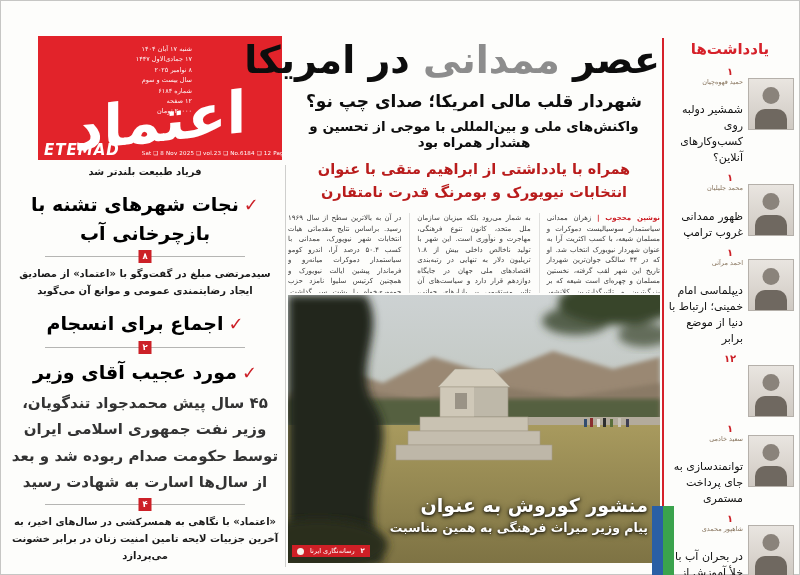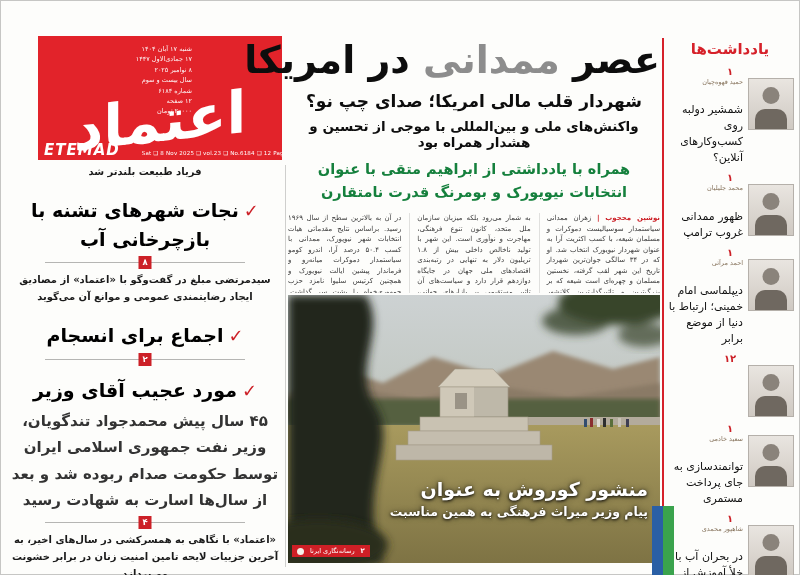--- a/index.html
+++ b/index.html
@@ -18,39 +18,39 @@
   .etemad-info{font-size:5.5px;letter-spacing:.2px;white-space:nowrap;}
   
   .col-rule{position:absolute;left:285px;top:165px;width:1px;height:402px;background:#cfcfcd;}
   .sidebar-rule{position:absolute;left:662px;top:38px;width:2px;height:537px;background:#d6212a;}
   
   .center{position:absolute;left:288px;top:36px;width:372px;text-align:center;color:#0d0d0d;}
   .mainline{font-size:38px;font-weight:bold;white-space:nowrap;letter-spacing:-1px;line-height:1.3;}
   .mainline .gray{color:#8d8d8d;}
   .sub1{font-size:17px;font-weight:bold;margin-top:6px;}
   .sub2{font-size:13.5px;font-weight:bold;margin-top:7px;}
-  .note{font-size:14.5px;font-weight:bold;color:#15803d;margin-top:8px;line-height:1.55;}
+  .note{font-size:14.5px;font-weight:bold;color:#b91c1c;margin-top:8px;line-height:1.55;}
   .bodycols{display:flex;gap:8px;margin-top:10px;height:80px;overflow:hidden;text-align:justify;}
   .bodycol{flex:1;font-size:7px;line-height:1.5;color:#3a3a3a;border-left:1px solid #e0e0de;padding-left:7px;}
   .bodycol:last-child{border-left:none;padding-left:0;}
   .byline{color:#cc2027;font-weight:bold;}
   
   .photo{position:absolute;left:288px;top:295px;width:372px;height:268px;overflow:hidden;background:#b9bdb6;}
-  .caption{position:absolute;right:12px;bottom:44px;text-align:right;color:#fff;
+  .caption{position:absolute;right:12px;bottom:28px;text-align:right;color:#fff;
            text-shadow:0 1px 3px rgba(0,0,0,.9),0 0 6px rgba(0,0,0,.6);}
   .cap-big{font-size:19px;font-weight:bold;line-height:1.45;}
   .cap-small{font-size:12.5px;font-weight:bold;margin-top:0;}
   .credit{position:absolute;left:4px;bottom:6px;height:12px;background:#cf1f26;color:#fff;
           display:flex;align-items:center;gap:6px;padding:0 5px;font-size:6.5px;}
   .credit .dot{width:7px;height:7px;border-radius:50%;background:#f4f1ea;display:inline-block;}
   .credit .pg{font-weight:bold;font-size:7px;}
   
   .left-col{position:absolute;left:6px;top:163px;width:278px;text-align:center;color:#111;}
   .kicker{font-size:10px;font-weight:bold;line-height:1.7;color:#1a1a1a;}
-  .headline{font-size:19px;font-weight:bold;line-height:1.5;color:#000;margin-top:16px;}
+  .headline{font-size:19px;font-weight:bold;line-height:1.5;color:#000;margin-top:10px;}
   .check{color:#cc2027;font-size:18px;margin-left:5px;}
   .subtext{font-size:15px;font-weight:bold;line-height:1.75;color:#333;margin-top:4px;}
   .sep{position:relative;width:200px;margin:9px auto 8px auto;border-top:1px solid #b5b5b3;}
   .badge{position:absolute;top:-7px;left:50%;transform:translateX(-50%);
          width:13px;height:13px;background:#cc2027;color:#fff;font-size:8.5px;font-weight:bold;
          line-height:13px;text-align:center;display:inline-block;}
   
   .sidebar{position:absolute;left:666px;top:40px;width:128px;height:535px;overflow:hidden;}
   .sb-title{color:#d6212a;font-size:15px;font-weight:bold;text-align:center;margin-bottom:8px;}
   .sb-item{margin-bottom:6px;}

